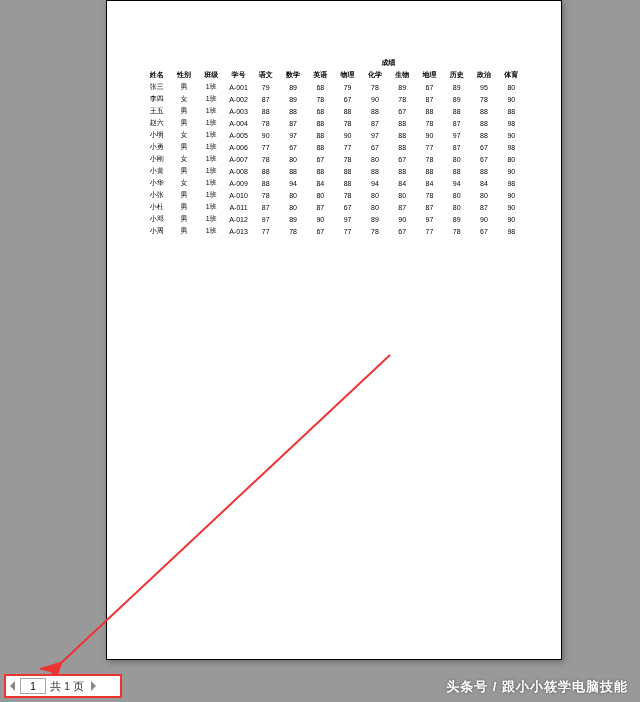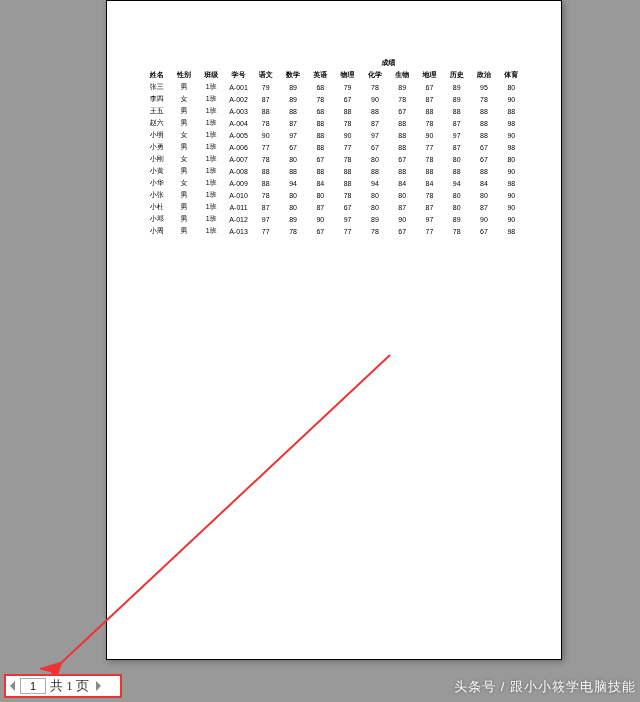--- a/index.html
+++ b/index.html
@@ -76,39 +76,39 @@
     cursor: pointer;
   }
   .pager-input {
     width: 26px;
     height: 16px;
     border: 1px solid #aaa;
     font-size: 10px;
     text-align: center;
   }
   .pager-text {
-    font-size: 13px;
+    font-size: 11px;
     color: #333;
     padding: 0 2px;
-    font-family: Liberation Serif, serif;
   }
   .arrow-svg {
     position: absolute;
     left: 40px;
     top: 350px;
     pointer-events: none;
   }
   .watermark {
     position: absolute;
-    right: 4px;
+    right: 12px;
     bottom: 6px;
     font-size: 13px;
     color: #fff;
     text-shadow: 0 0 3px rgba(0,0,0,.5);
     letter-spacing: 1px;
+    font-weight: bold;
   }
 </style>
 </head>
 <body>
 
 <div class="canvas">
 
   <div class="page">
     <div class="page-inner">
       <table>

